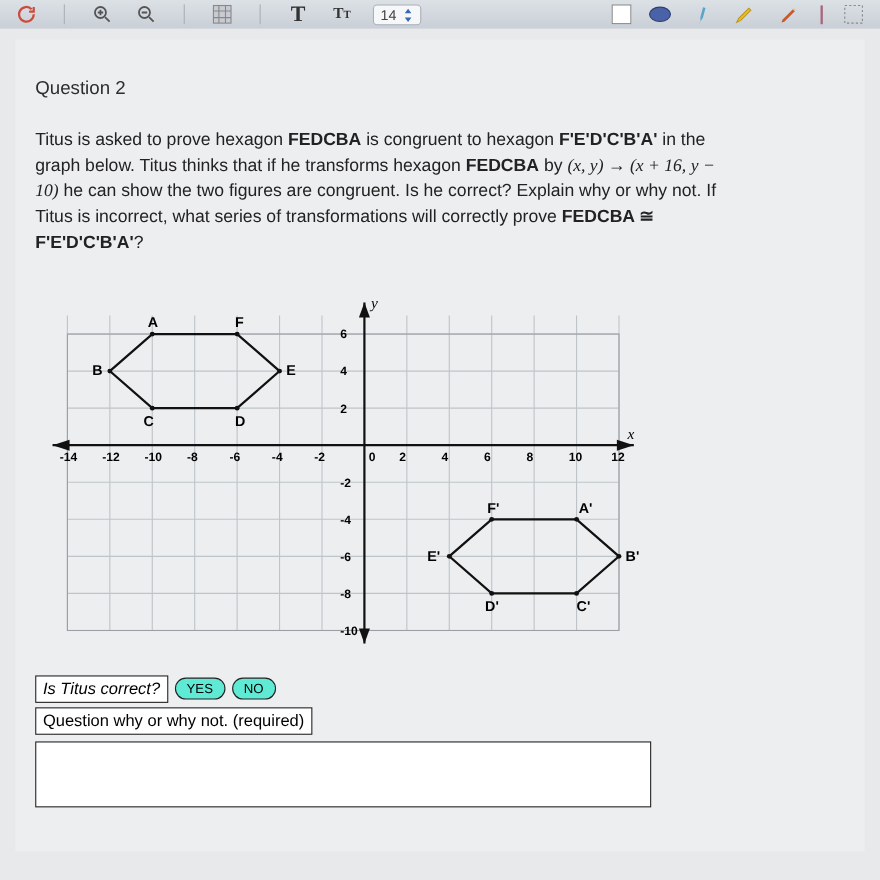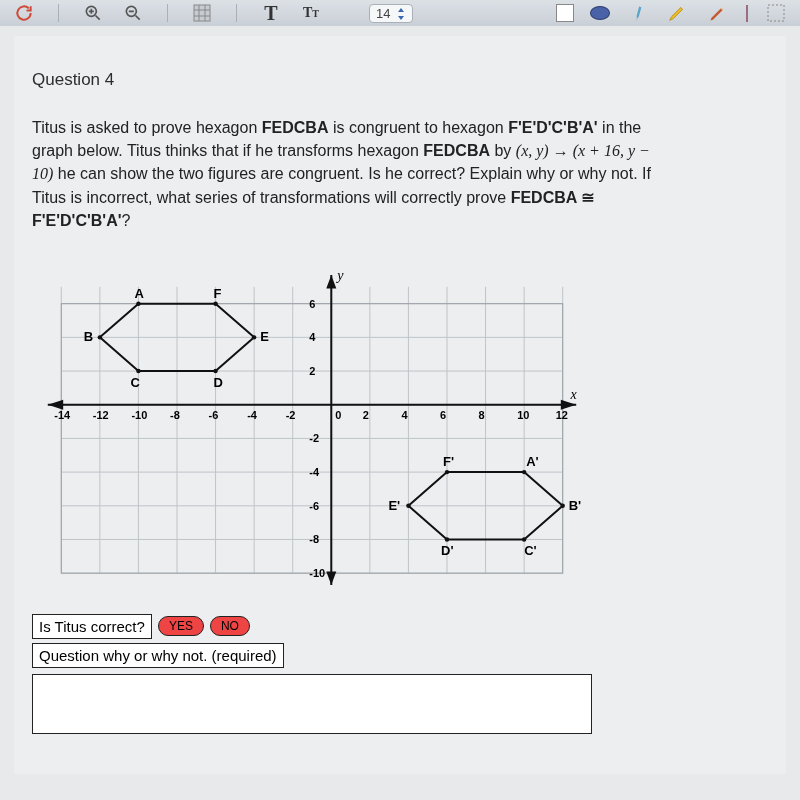--- a/index.html
+++ b/index.html
@@ -21,21 +21,21 @@
       gap: 16px;
       padding: 0 12px;
       font-size: 13px;
       color: #444;
     }
     .tbicon { display:inline-flex; align-items:center; justify-content:center; width:24px; height:24px; }
     .divider { width:1px; height:70%; background:#aab0b8; margin:0 6px; }
     .page-pill {
       display:flex; align-items:flex-end; gap:6px;
       border:1px solid #aab0b8; background:#f5f7f9;
-      padding:1px 6px; border-radius:4px;margin-left:30px;
+      padding:1px 6px; border-radius:4px;
     }
     .spacer { flex:1; }
     .swatch { width:18px; height:18px; border:1px solid #888; }
     .swatch.white { background:#fff; }
     .ellipse { width:20px; height:14px; border-radius:50%; background:#4a62a8; border:1px solid #2d3e6e; }
     .brush { color:#5aa6c9; transform:rotate(-30deg); }
     .highlighter { color:#ecbd24; }
     .eraser { width:16px;height:12px;background:#e59fb6;border:1px solid #9d6d7f;transform:skewX(-15deg); }
 
     
@@ -57,25 +57,25 @@
     
     .graph-wrap { margin-top: 28px; }
     svg.graph { display:block; }
 
     .answer-row {
       margin-top: 14px;
       display:flex; align-items:center; gap:6px;
     }
     .boxed {
       border:1.5px solid #222; padding:3px 6px;
-      font-size:15px; background:#fff;
+      font-size:15px; background:#fff;font-style:italic;
     }
     .ynbtn {
       border:1.5px solid #222; border-radius:12px;
-      padding:2px 10px; font-size:12px; background:#ef4444;
+      padding:2px 10px; font-size:12px; background:#5eead4;
       cursor:pointer;
     }
     .explain-label {
       border:1.5px solid #222; padding:3px 6px;
       font-size:15px; background:#fff; display:inline-block; margin-top:4px;
     }
     .explain-box {
       margin-top:6px; width:560px; height:60px;
       border:1.5px solid #222; background:#fff;
     }
@@ -140,21 +140,21 @@
   <span><span class="eraser"></span></span>
   <span class="tbicon">
     <svg width="18" height="18" viewBox="0 0 18 18">
         <rect x="1" y="1" width="16" height="16" fill="none" stroke="#888" stroke-dasharray="2 2"></rect>
       </svg>
   </span>
 </div>
 
 <div class="page">
 
-  <div class="q-label">Question 4</div>
+  <div class="q-label">Question 2</div>
 
   <div class="prompt" id="prompt-target">Titus is asked to prove hexagon <span class="ital">FEDCBA</span> is congruent to hexagon <span class="ital">F'E'D'C'B'A'</span> in the graph below. Titus thinks that if he transforms hexagon <span class="ital">FEDCBA</span> by <span class="trans">(x, y) → (x + 16, y − 10)</span> he can show the two figures are congruent. Is he correct? Explain why or why not. If Titus is incorrect, what series of transformations will correctly prove <span class="ital">FEDCBA ≅ F'E'D'C'B'A'</span>?</div>
 
   <div class="graph-wrap">
     <svg class="graph" id="graph-svg" width="560" height="340" viewBox="0 0 560 340">
 
     <line x1="29.285714285714285" y1="26.842105263157894" x2="29.285714285714285" y2="313.1578947368421" stroke="#bfc4c9" stroke-width="1"></line>
         <line x1="67.85714285714286" y1="26.842105263157894" x2="67.85714285714286" y2="313.1578947368421" stroke="#bfc4c9" stroke-width="1"></line>
         <line x1="106.42857142857142" y1="26.842105263157894" x2="106.42857142857142" y2="313.1578947368421" stroke="#bfc4c9" stroke-width="1"></line>
         <line x1="145" y1="26.842105263157894" x2="145" y2="313.1578947368421" stroke="#bfc4c9" stroke-width="1"></line>

